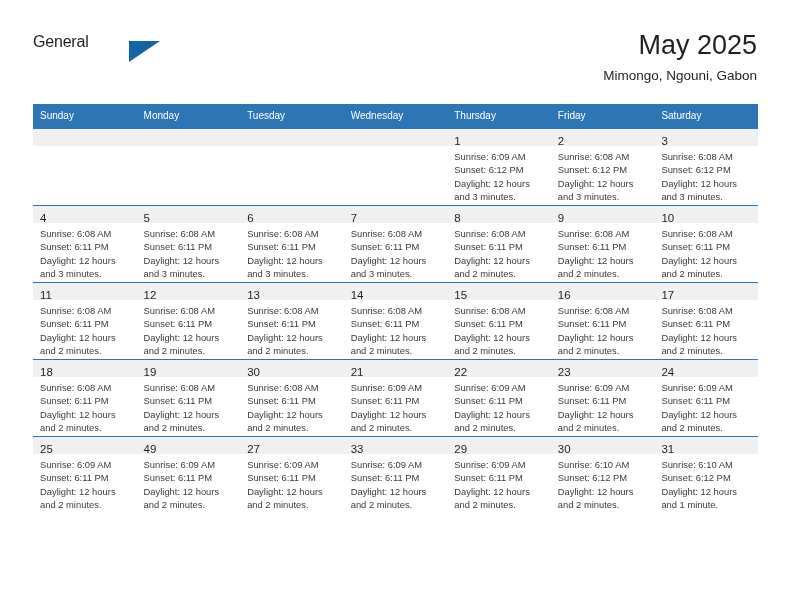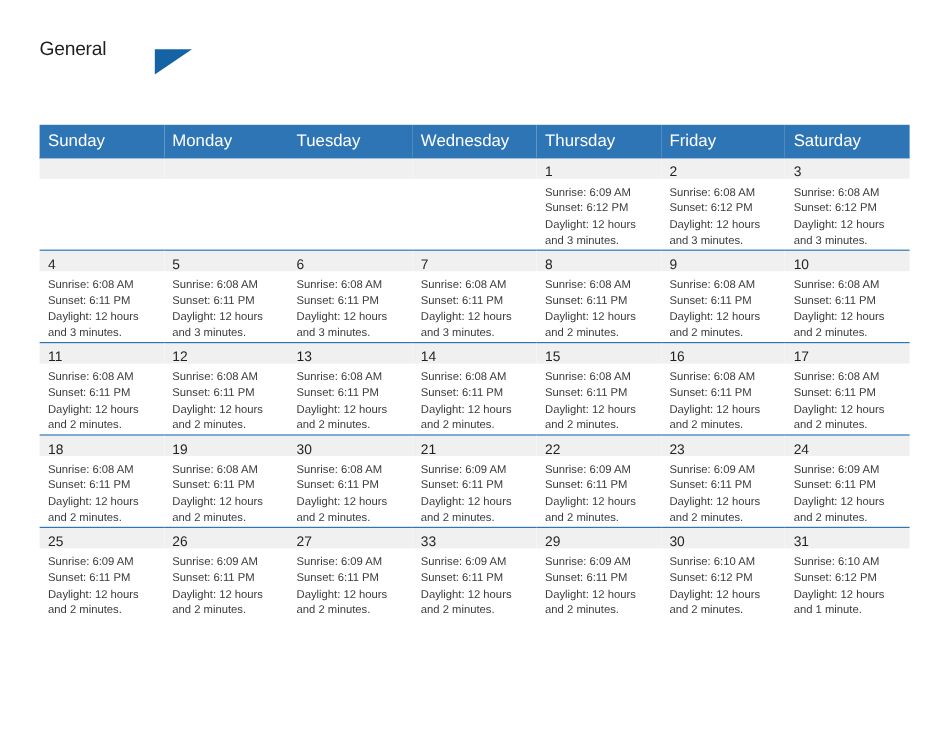--- a/index.html
+++ b/index.html
@@ -88,21 +88,21 @@
     position: absolute;
     left: 33px;
     top: 104px;
     width: 725px;
     border-collapse: collapse;
     table-layout: fixed;
   }
   .calendar th {
     background: #2e75b6;
     color: #ffffff;
-    font-size: 14px;
+    font-size: 10px;
     font-weight: normal;
     text-align: left;
     padding: 5px 0 6px 7px;
     height: 13px;
     border: none;
   }
   .calendar td {
     vertical-align: top;
     padding: 0;
     border-top: 1px solid #2e75b6;
@@ -141,20 +141,24 @@
 
 <div class="page">
 
   <div class="header">
 
     <div class="brand">
       <span class="brand-general">General</span>
       <span class="brand-flag"></span>
     </div>
 
+    <div class="title-block">
+      <div class="cal-title">May 2025</div>
+      <div class="cal-subtitle">Mimongo, Ngouni, Gabon</div>
+    </div>
 
   </div>
 
   <table class="calendar">
     <thead>
       <tr>
         <th>Sunday</th>
         <th>Monday</th>
         <th>Tuesday</th>
         <th>Wednesday</th>
@@ -404,21 +408,21 @@
           <td class="">
             <div class="daynum-band"><span class="daynum">25</span></div>
             <div class="cell-body">
               <div class="cell-line">Sunrise: 6:09 AM</div>
               <div class="cell-line">Sunset: 6:11 PM</div>
               <div class="cell-line">Daylight: 12 hours</div>
               <div class="cell-line">and 2 minutes.</div>
             </div>
           </td>
           <td class="">
-            <div class="daynum-band"><span class="daynum">26</span></div>
+            <div class="daynum-band"><span class="daynum">49</span></div>
             <div class="cell-body">
               <div class="cell-line">Sunrise: 6:09 AM</div>
               <div class="cell-line">Sunset: 6:11 PM</div>
               <div class="cell-line">Daylight: 12 hours</div>
               <div class="cell-line">and 2 minutes.</div>
             </div>
           </td>
           <td class="">
             <div class="daynum-band"><span class="daynum">27</span></div>
             <div class="cell-body">

